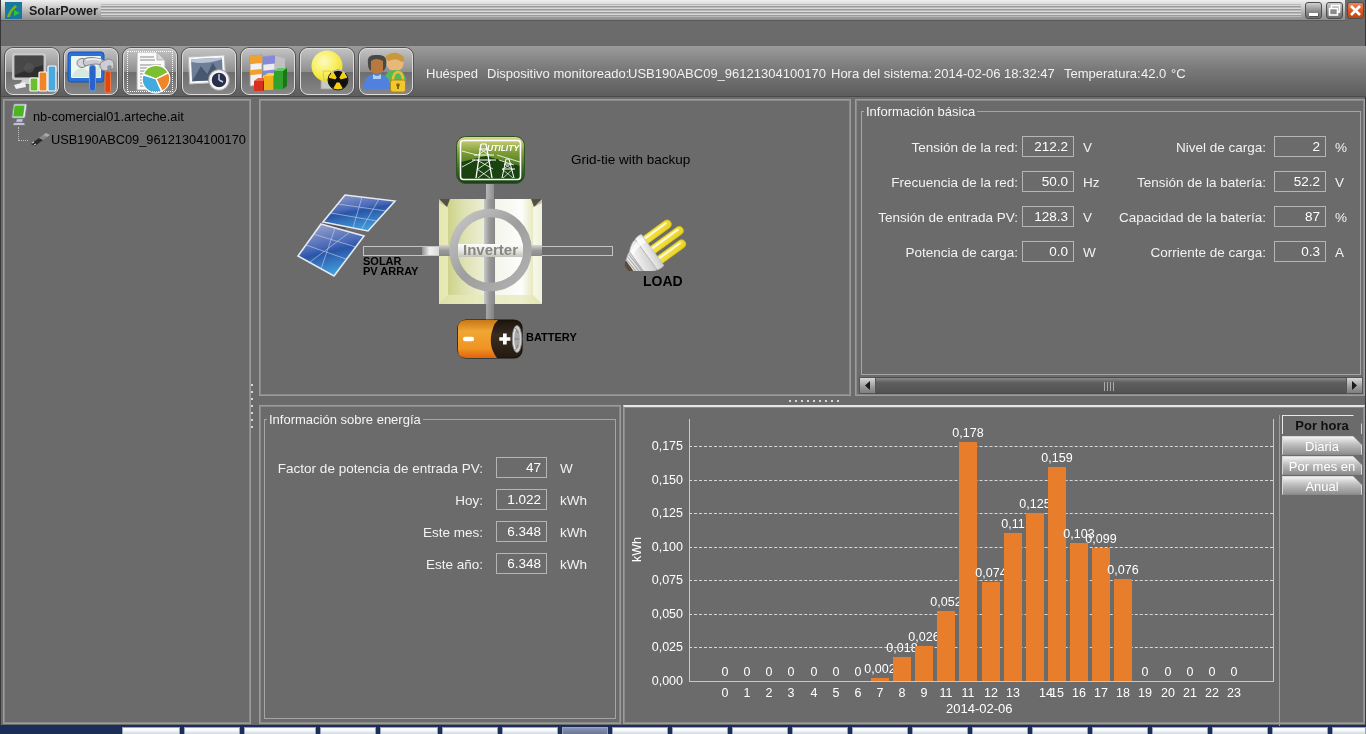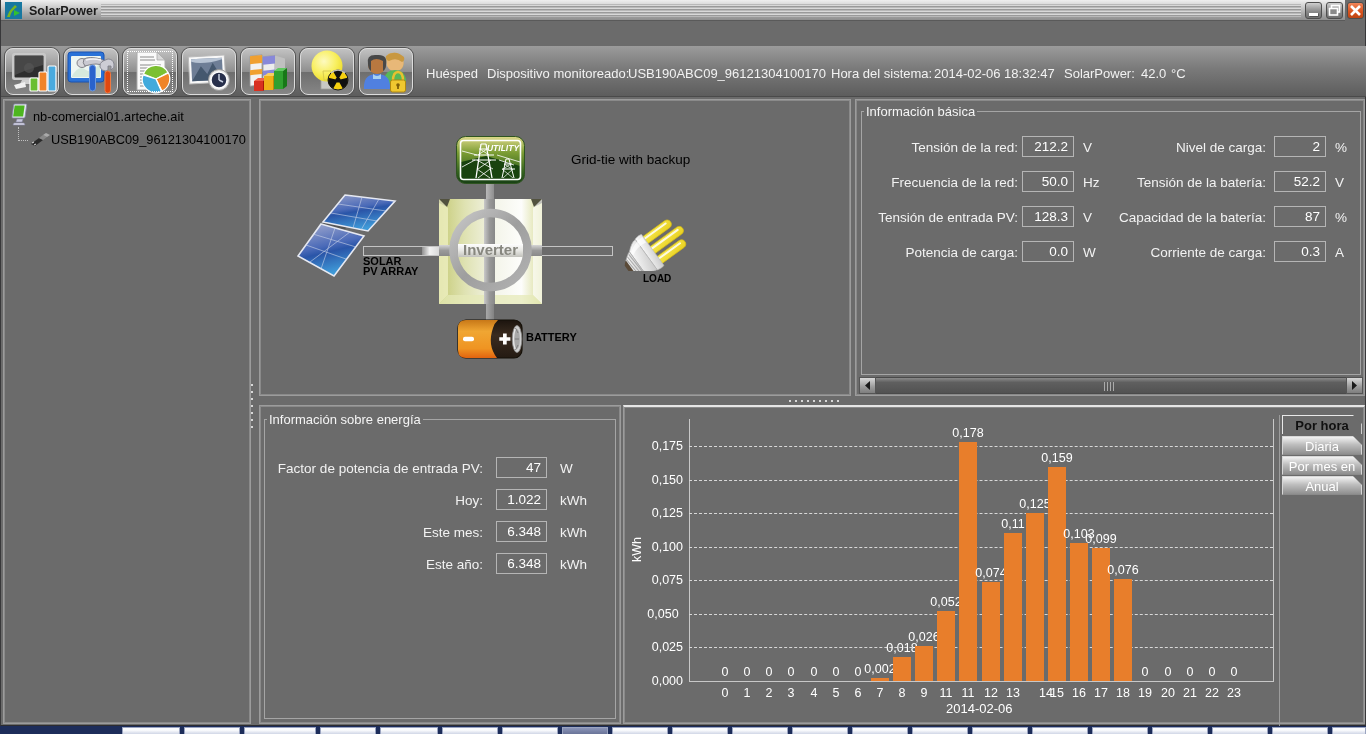--- a/index.html
+++ b/index.html
@@ -214,21 +214,21 @@
           <circle cy="4" r="1.8" fill="#806008"></circle>
             <rect x="-0.9" y="4" width="1.8" height="4" fill="#806008"></rect>
         </g>
       </svg>
     </div>
     <span class="tinfo" style="left:425px;">Huésped</span>
     <span class="tinfo" style="left:486px;">Dispositivo monitoreado:</span>
     <span class="tinfo" style="left:627px;">USB190ABC09_96121304100170</span>
     <span class="tinfo" style="left:830px;">Hora del sistema:</span>
     <span class="tinfo" style="left:933px;">2014-02-06 18:32:47</span>
-    <span class="tinfo" style="left:1063px;">SolarPower:</span>
+    <span class="tinfo" style="left:1063px;">Temperatura:</span>
     <span class="tinfo" style="left:1140px;">42.0</span>
     <span class="tinfo" style="left:1170px;">°C</span>
   </div>
 
   <div class="panel" id="treepanel" style="left:2px; top:99px; width:248px; height:625px;">
     <svg class="abs" style="left:7px; top:3px;" width="22" height="24" viewBox="0 0 22 24">
       <rect x="3" y="1" width="13" height="14" rx="1" fill="#e8e8f4" stroke="#8888a8" stroke-width="0.8" transform="skewX(-8)"></rect>
       <rect x="4" y="2.5" width="10" height="11" fill="#4db520" transform="skewX(-8)"></rect>
       <path d="M6 16 L12 16 L11 19 L5 19 Z" fill="#c8c8dc" stroke="#8888a8" stroke-width="0.6"></path>
       <path d="M3 20 L13 20 L14 22 L2 22 Z" fill="#dcdce8" stroke="#8888a8" stroke-width="0.6"></path>
@@ -366,21 +366,21 @@
         <rect x="2" y="-4.2" width="42" height="8.5" rx="4.2" fill="url(#tubeg)" stroke="#d8bc10" stroke-width="0.7"></rect>
         <path d="M7 -13.8 L33 -13.8 M7 -1.5 L39 -1.5 M7 10.7 L33 10.7" stroke="#fff" stroke-width="2" stroke-linecap="round" opacity="0.85"></path>
         <path d="M-1 -19 Q5 -20.5 7 -19 L7 19 Q5 20.5 -1 19 Z" fill="url(#baseg)" stroke="#bbb" stroke-width="0.6"></path>
         <path d="M-13 -12 Q-6 -18.5 -1 -18.5 L-1 18.5 Q-6 18.5 -13 12 Z" fill="url(#baseg)" stroke="#b8b8b8" stroke-width="0.7"></path>
         <path d="M-21 -7 Q-14 -12.5 -13 -12 L-13 12 Q-14 12.5 -21 7 Z" fill="url(#baseg)" stroke="#aaa" stroke-width="0.7"></path>
         <path d="M-20 -7.5 L-19 7.6 M-17.5 -9 L-16.5 9 M-15 -10.4 L-14 10.6" stroke="#a8a8a8" stroke-width="1"></path>
         <path d="M-25 -3.5 Q-23 -6.2 -21 -7 L-21 7 Q-23 6.2 -25 3.5 Z" fill="#5a4a38"></path>
         <path d="M-12 -10.5 Q-4 -16.5 6 -16.5 L6 -10 Q-4 -12 -12 -7 Z" fill="#fff" opacity="0.7"></path>
       </g>
     </svg>
-    <span class="abs white" style="left:383px; top:173px; font-size:10px; font-weight:bold;">LOAD</span>
+    <span class="abs white" style="left:383px; top:173px; font-size:14px; font-weight:bold;">LOAD</span>
 
     <svg class="abs" style="left:197px; top:219px;" width="66" height="40" viewBox="0 0 66 40">
       <defs>
         <linearGradient id="batog" x1="0" y1="0" x2="0" y2="1">
           <stop offset="0" stop-color="#c87818"></stop>
             <stop offset="0.3" stop-color="#f0a633"></stop>
           <stop offset="0.75" stop-color="#ef9422"></stop>
             <stop offset="1" stop-color="#e2630f"></stop>
         </linearGradient>
         <linearGradient id="batkg" x1="0" y1="0" x2="0" y2="1">
@@ -481,21 +481,21 @@
       <div class="abs" style="left:6px; top:130px; color:#fff; font-size:12.5px; writing-mode:vertical-rl; transform:rotate(180deg);">kWh</div>
       <div class="gridline" style="left:65px; top:240px; width:584px;"></div>
       <div class="gridline" style="left:65px; top:207px; width:584px;"></div>
       <div class="gridline" style="left:65px; top:173px; width:584px;"></div>
       <div class="gridline" style="left:65px; top:140px; width:584px;"></div>
       <div class="gridline" style="left:65px; top:106px; width:584px;"></div>
       <div class="gridline" style="left:65px; top:73px; width:584px;"></div>
       <div class="gridline" style="left:65px; top:39px; width:584px;"></div>
       <div class="ylabel" style="left:19px; top:267px;">0,000</div>
       <div class="ylabel" style="left:19px; top:233px;">0,025</div>
-      <div class="ylabel" style="left:19px; top:200px;text-align:center;">0,050</div>
+      <div class="ylabel" style="left:19px; top:200px;">0,050</div>
       <div class="ylabel" style="left:19px; top:166px;">0,075</div>
       <div class="ylabel" style="left:19px; top:133px;">0,100</div>
       <div class="ylabel" style="left:19px; top:99px;">0,125</div>
       <div class="ylabel" style="left:19px; top:66px;">0,150</div>
       <div class="ylabel" style="left:19px; top:32px;">0,175</div>
       <div class="blabel" style="left:81px; top:258px;">0</div>
       <div class="xlabel" style="left:86px;">0</div>
       <div class="blabel" style="left:103px; top:258px;">0</div>
       <div class="xlabel" style="left:108px;">1</div>
       <div class="blabel" style="left:125px; top:258px;">0</div>

